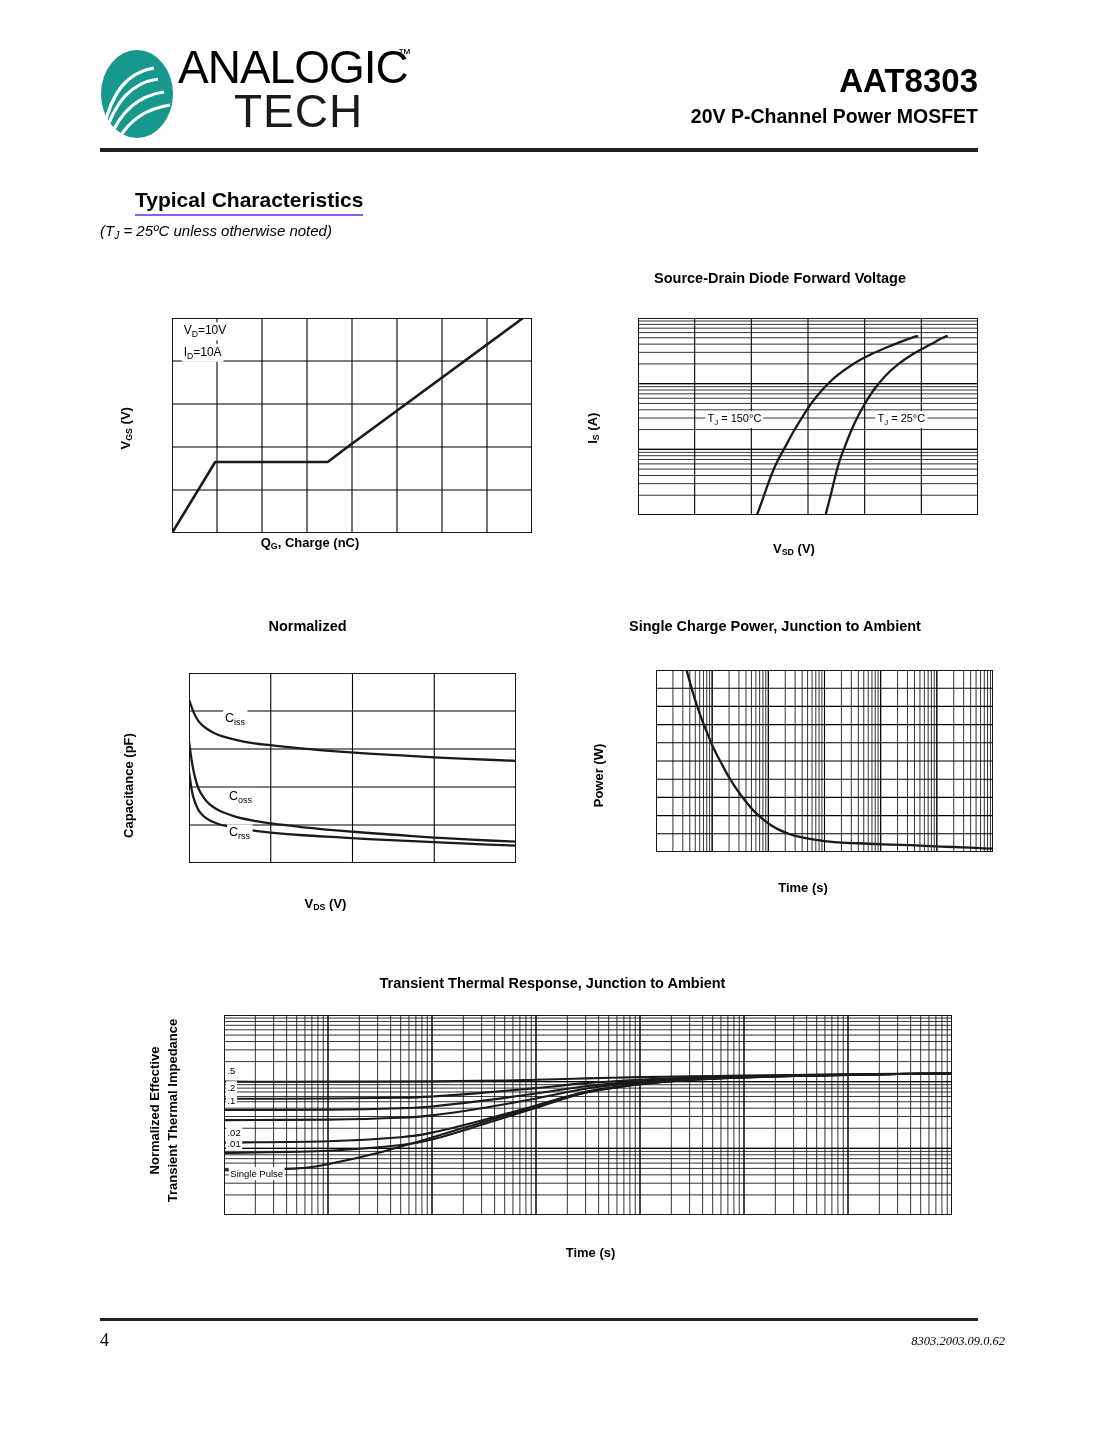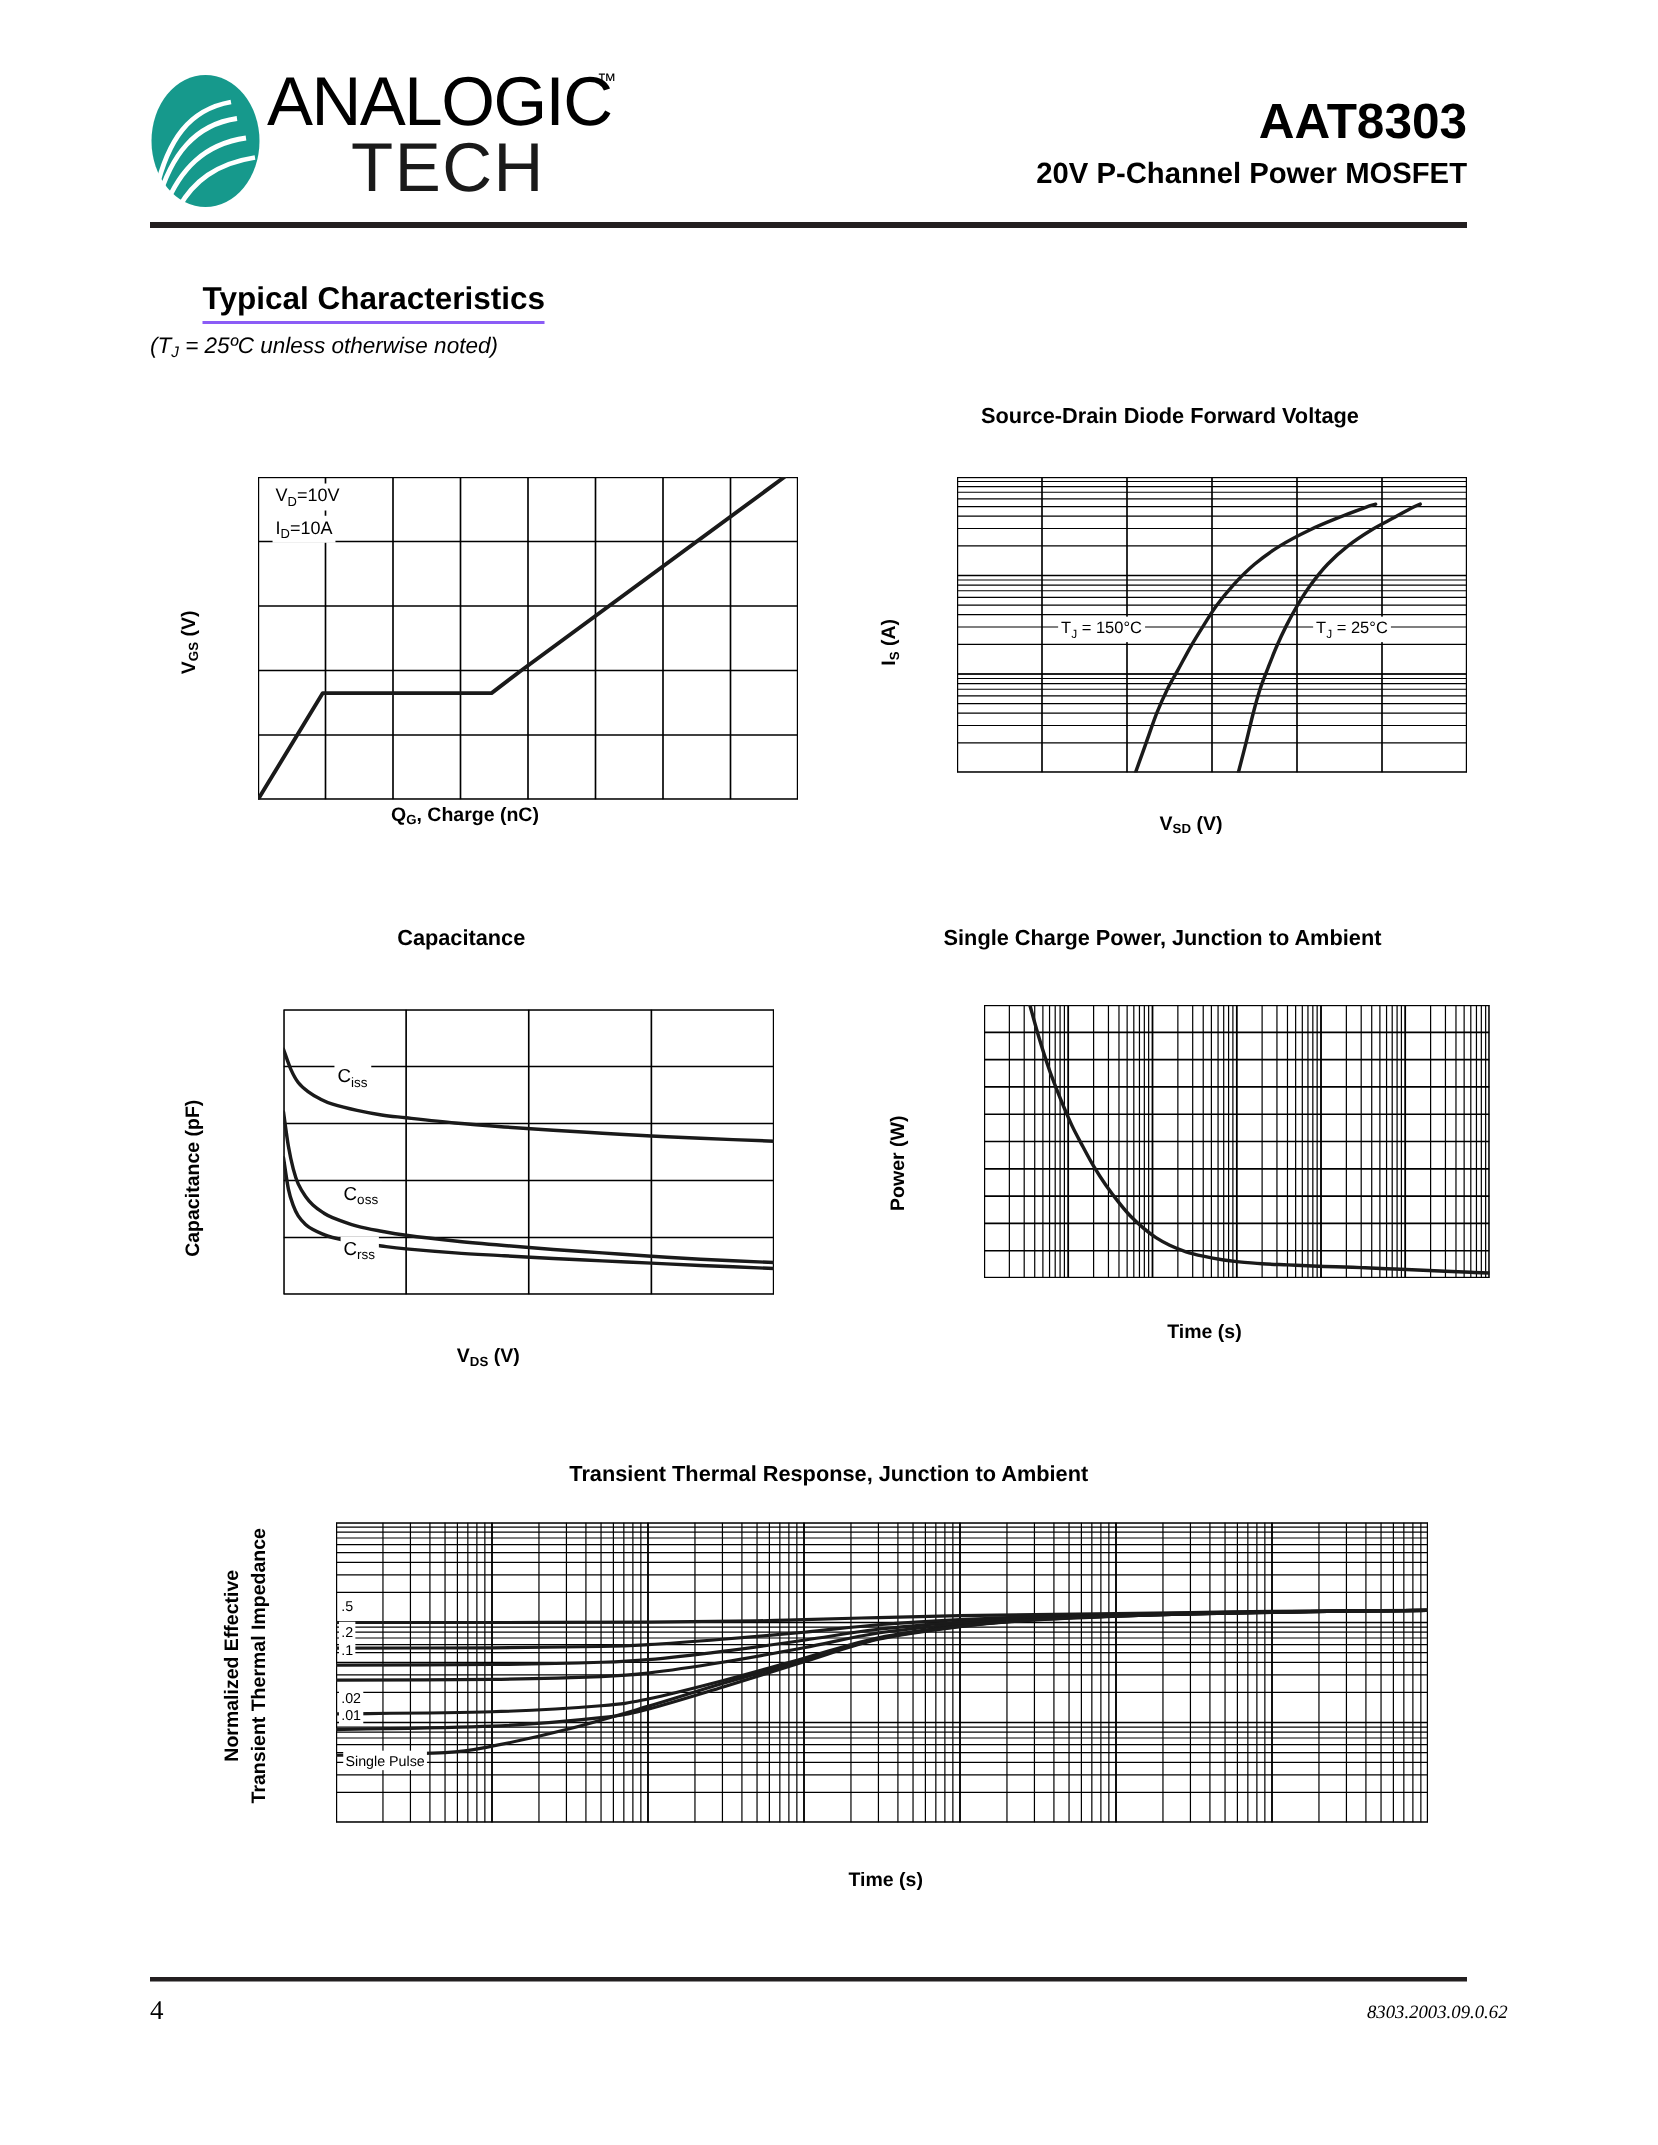--- a/index.html
+++ b/index.html
@@ -218,21 +218,21 @@
             <text x="69.41666666666667" y="104.08341681658295" font-size="11" fill="#000"><tspan>T</tspan><tspan dy="3" font-size="7.92">J</tspan><tspan dy="-3"> = 150°C</tspan></text>
             <rect x="237.4166717529297" y="93.08341979980469" width="51.85792541503906" height="17" fill="#ffffff"></rect>
             <text x="239.41666666666669" y="104.08341681658295" font-size="11" fill="#000"><tspan>T</tspan><tspan dy="3" font-size="7.92">J</tspan><tspan dy="-3"> = 25°C</tspan></text>
           </g>
         </svg>
     </div>
     <div class="axis-x-label" style="left:14px; top:271px;"><span>V</span><sub>SD</sub><span> (V)</span></div>
   </div>
 
   <div class="chart-block" style="left:95px; top:618px; width:425px; height:300px;">
-    <div class="chart-title">Capacitance</div>
+    <div class="chart-title">Normalized</div>
     <div class="axis-y-label rot" style="left:-62px; top:160px; width:190px; text-align:center;"><span>Capacitance (pF)</span></div>
     <div class="plot" style="left:66px; top:55px;">
       <svg id="svg-capacitance" width="327" height="190">
           <g>
             <line x1="0" y1="0" x2="0" y2="190" stroke="#000" stroke-width="1.1"></line>
             <line x1="81.75" y1="0" x2="81.75" y2="190" stroke="#000" stroke-width="1.1"></line>
             <line x1="163.5" y1="0" x2="163.5" y2="190" stroke="#000" stroke-width="1.1"></line>
             <line x1="245.25" y1="0" x2="245.25" y2="190" stroke="#000" stroke-width="1.1"></line>
             <line x1="327" y1="0" x2="327" y2="190" stroke="#000" stroke-width="1.1"></line>
             <line x1="0" y1="190" x2="327" y2="190" stroke="#000" stroke-width="1.1"></line>

